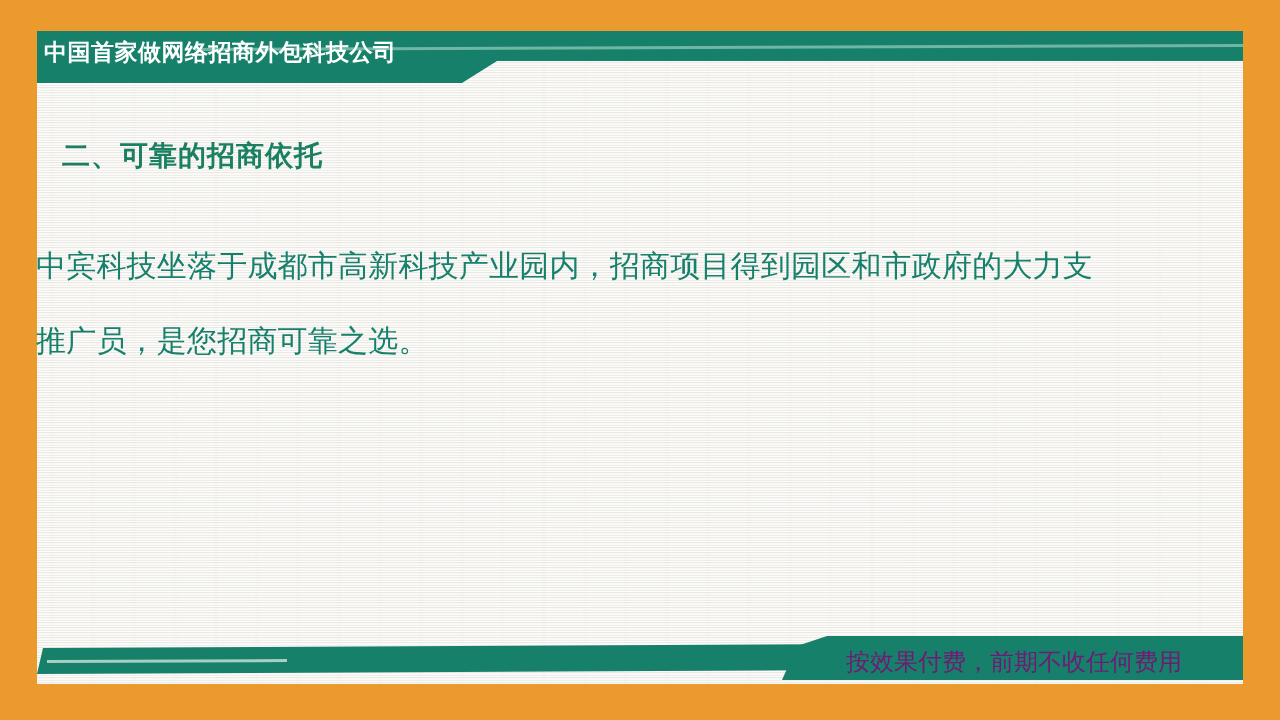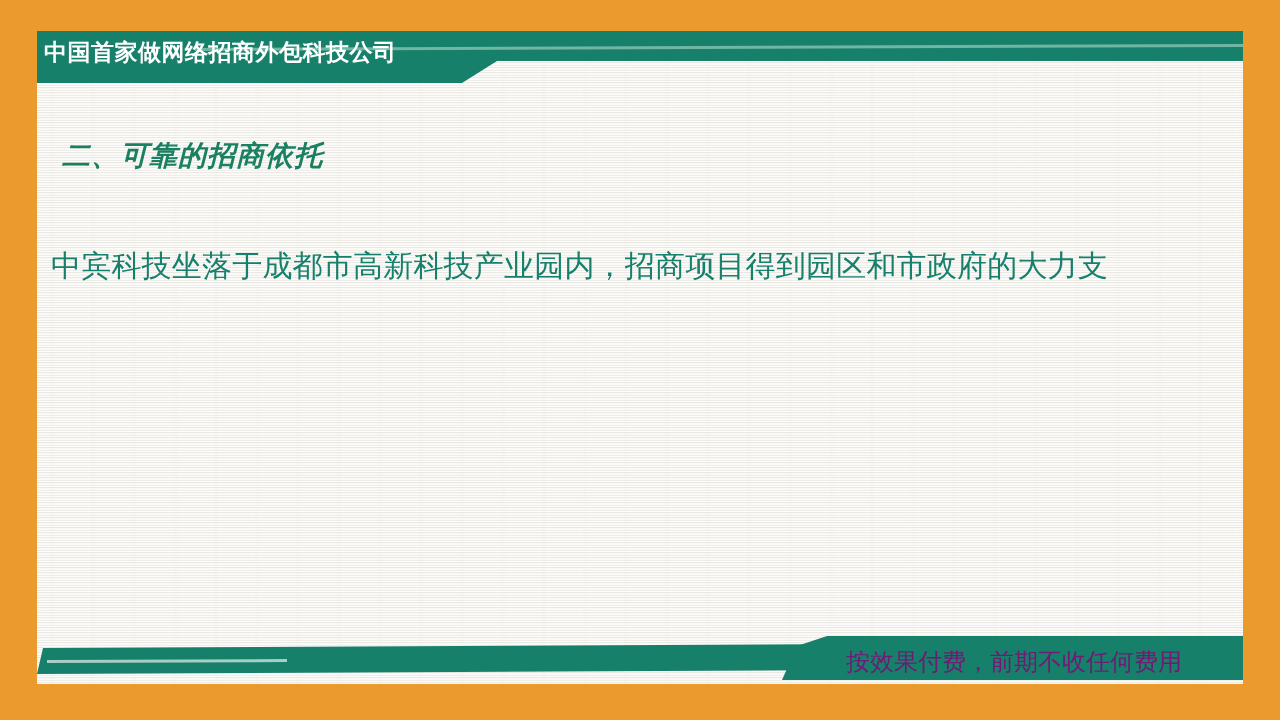--- a/index.html
+++ b/index.html
@@ -98,26 +98,25 @@
   
   #section-heading {
     position: absolute;
     left: 62px;
     top: 137px;
     color: #1a8061;
     font-size: 28px;
     font-weight: bold;
     letter-spacing: 1px;
     white-space: nowrap;
-    font-style: italic;
   }
 
   #body-paragraph {
     position: absolute;
-    left: 51px;
+    left: 36px;
     top: 228px;
     width: 1140px;
     color: #17806c;
     font-family: "Liberation Serif", "DejaVu Serif", serif;
     font-size: 30px;
     line-height: 75px;
     letter-spacing: 0.2px;
     text-align: justify;
     text-justify: inter-ideograph;
   }
@@ -140,20 +139,21 @@
       <polygon points="460,30 1206,28 1206,30 460,30" fill="#17806a"></polygon>
     </svg>
   </div>
 
   <div id="header-title">中国首家做网络招商外包科技公司</div>
 
   <div id="section-heading">二、可靠的招商依托</div>
 
   <div id="body-paragraph">
     <span class="pline">中宾科技坐落于成都市高新科技产业园内，招商项目得到园区和市政府的大力支</span>
+    <span class="pline">推广员，是您招商可靠之选。</span>
   </div>
 
   <div id="footer-band">
     <svg class="ftr-svg" viewBox="0 0 1206 48" preserveAspectRatio="none">
 
       <polygon points="6,12 1206,6 1206,32 0,38" fill="#17806a"></polygon>
 
       <polygon points="760,10 790,0 1206,0 1206,44 745,44" fill="#17806a"></polygon>
 
       <polygon points="10,24 250,23 250,26 10,27" fill="#a7cfc5"></polygon>

